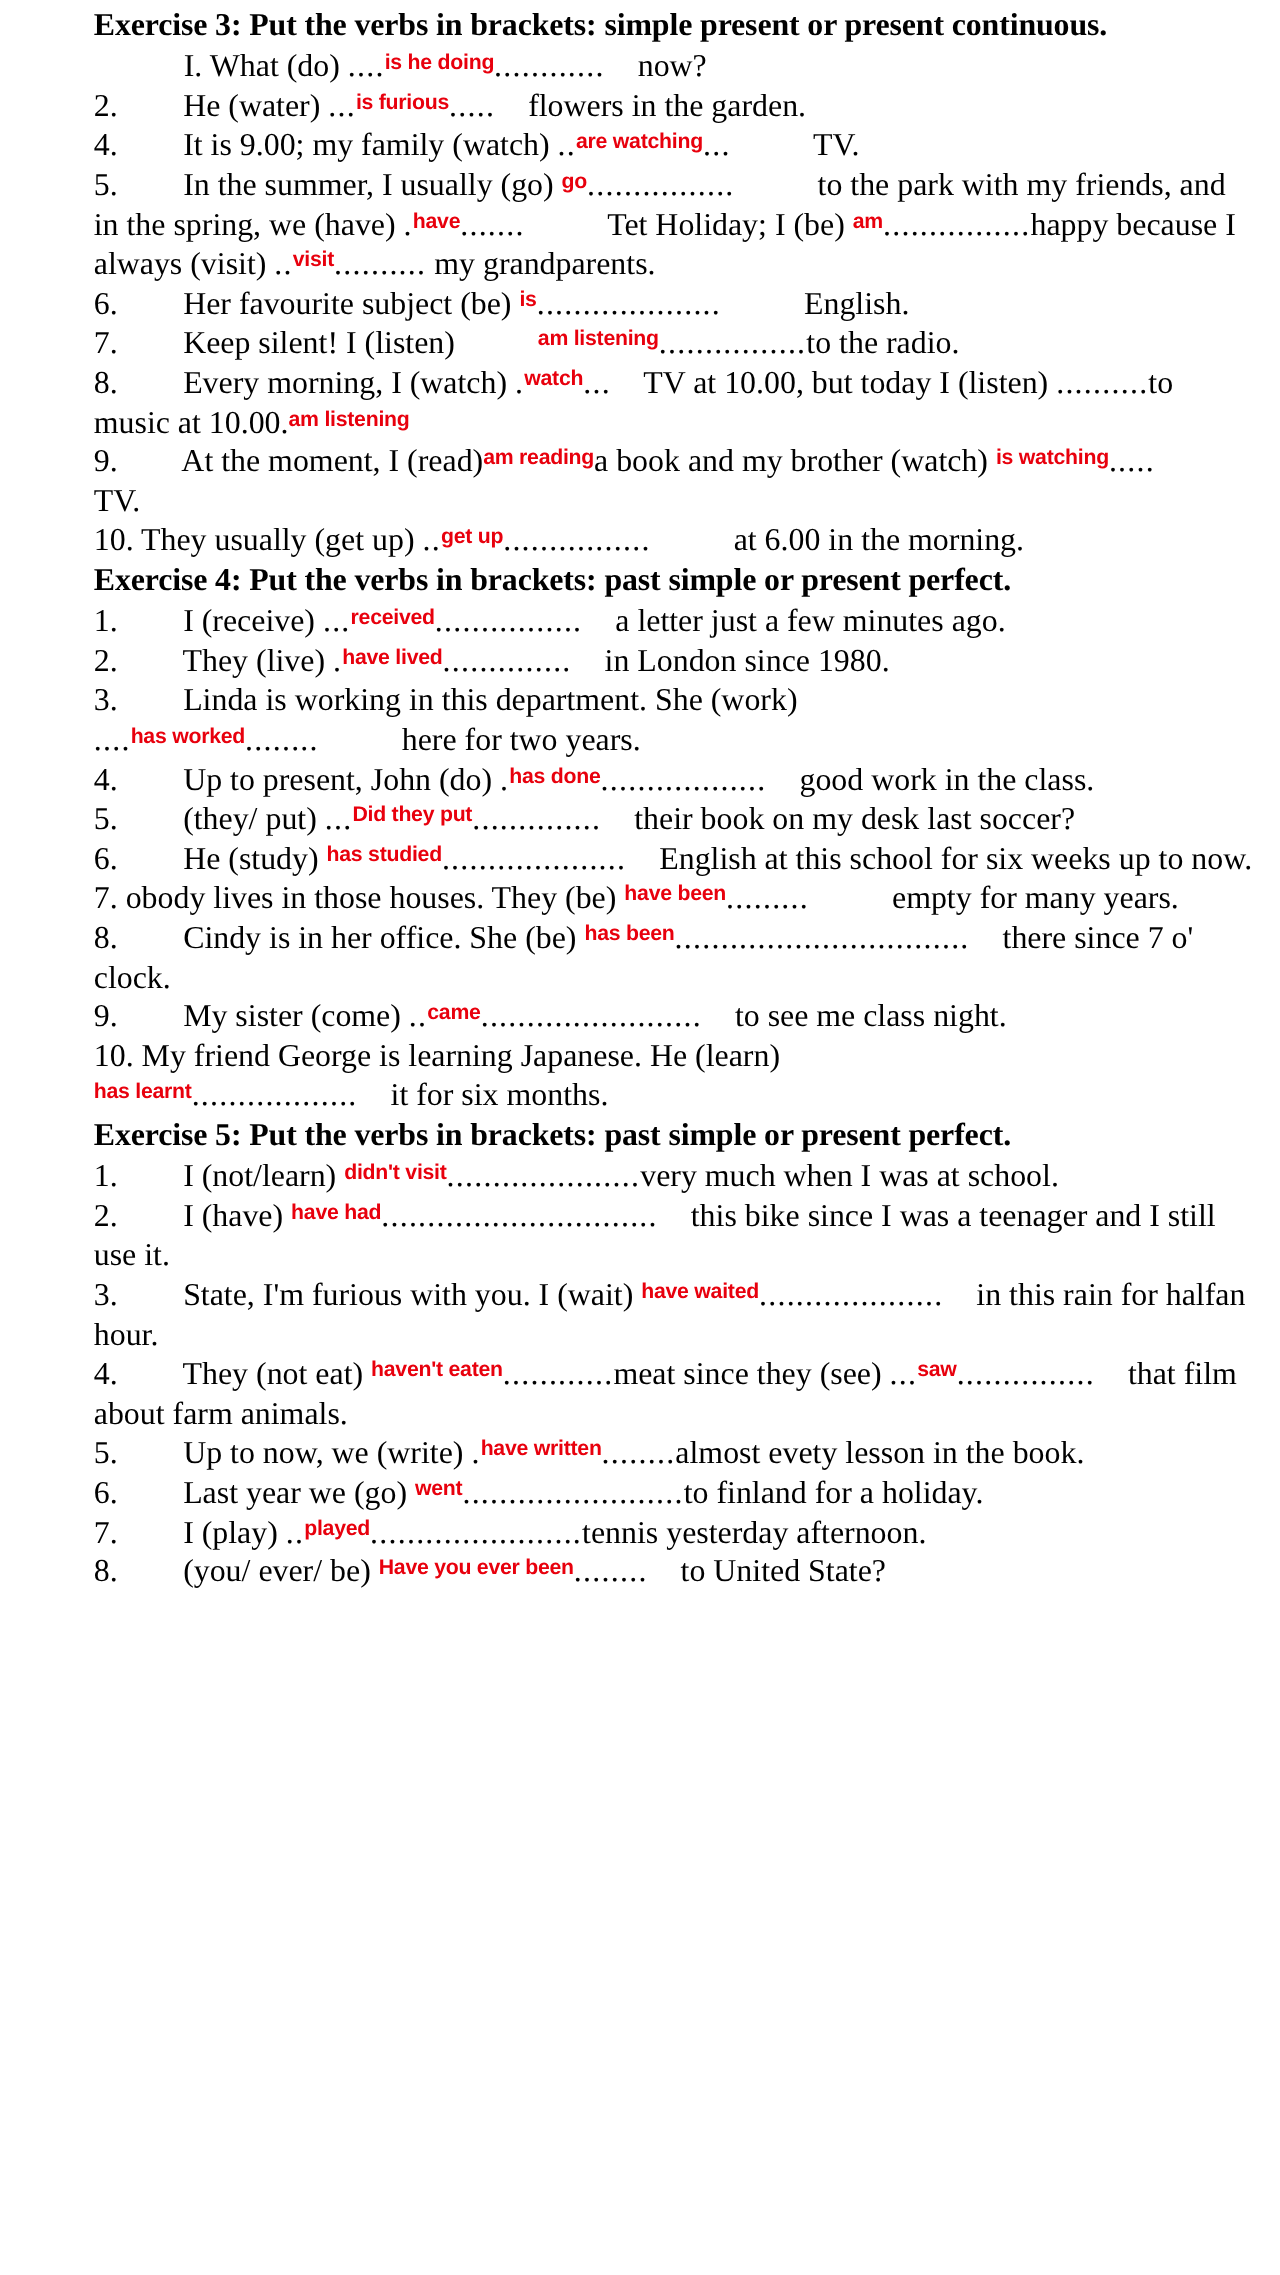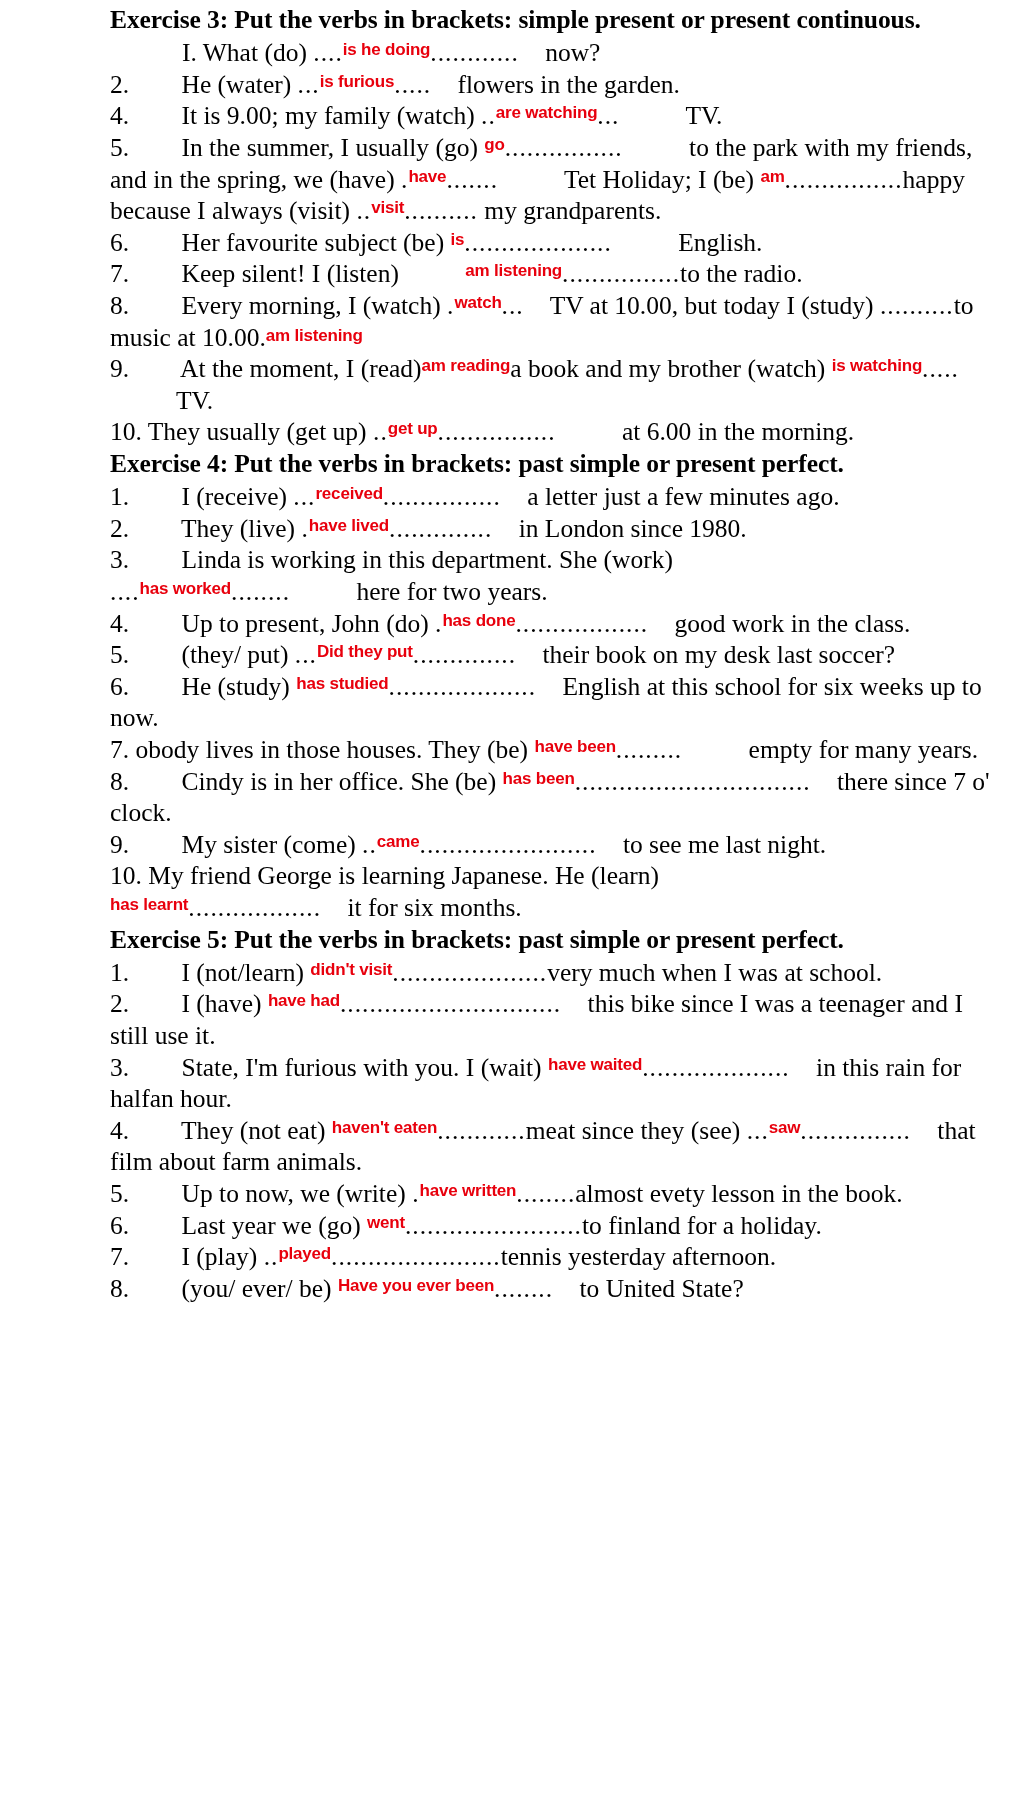--- a/index.html
+++ b/index.html
@@ -9,21 +9,21 @@
   }
   body {
     width: 1024px;
     min-height: 1820px;
     font-family: "Liberation Serif", serif;
     color: #000000;
   }
   .page {
     width: 1024px;
     box-sizing: border-box;
-    padding: 4px 22px 0 110px;
+    padding: 4px 22px 0 75px;
   }
   .ex-title {
     font-weight: bold;
     font-size: 25.5px;
     line-height: 1.22;
     margin: 0 0 2px 0;
     letter-spacing: -0.1px;
   }
   .line {
     font-size: 25.5px;
@@ -112,21 +112,21 @@
   <p class="line">
     <span>7.</span><span class="tabgap"></span>
     <span>Keep silent! I (listen)</span><span class="wide"></span>
     <span class="ans">am listening</span><span class="dots">................</span><span>to the radio.</span>
   </p>
 
   <p class="line">
     <span>8.</span><span class="tabgap"></span>
     <span>Every morning, I (watch)</span>
     <span class="dots">.</span><span class="ans">watch</span><span class="dots">...</span><span class="sp"></span>
-    <span>TV at 10.00, but today I (study)</span>
+    <span>TV at 10.00, but today I (listen)</span>
     <span class="dots">..........</span><span>to music at 10.00.</span><span class="ans plain">am listening</span>
   </p>
 
   <p class="line">
     <span>9.</span><span class="tabgap"></span>
     <span>At the moment, I (read)</span><span class="ans">am reading</span><span>a book and my brother (watch)</span>
     <span class="ans">is watching</span><span class="dots">.....</span><span class="wide"></span>
     <span>TV.</span>
   </p>
 
@@ -192,21 +192,21 @@
     <span>8.</span><span class="tabgap"></span>
     <span>Cindy is in her office. She (be)</span>
     <span class="ans">has been</span><span class="dots">................................</span><span class="sp"></span>
     <span>there since 7 o' clock.</span>
   </p>
 
   <p class="line">
     <span>9.</span><span class="tabgap"></span>
     <span>My sister (come)</span>
     <span class="dots">..</span><span class="ans">came</span><span class="dots">........................</span><span class="sp"></span>
-    <span>to see me last night.</span>
+    <span>to see me class night.</span>
   </p>
 
   <p class="line">
     <span>10.</span>
     <span>My friend George is learning Japanese. He (learn)</span><br>
     <span class="ans">has learnt</span><span class="dots">..................</span><span class="sp"></span>
     <span>it for six months.</span>
   </p>
 
   <h2 class="ex-title">Exercise 5: Put the verbs in brackets: past simple or present perfect.</h2>

